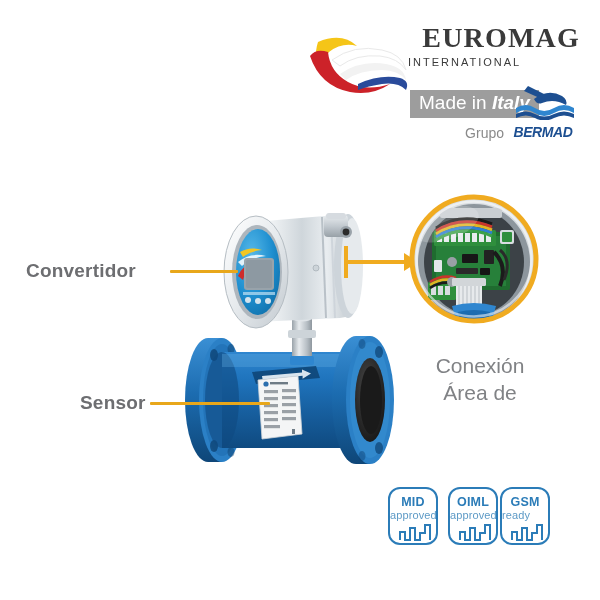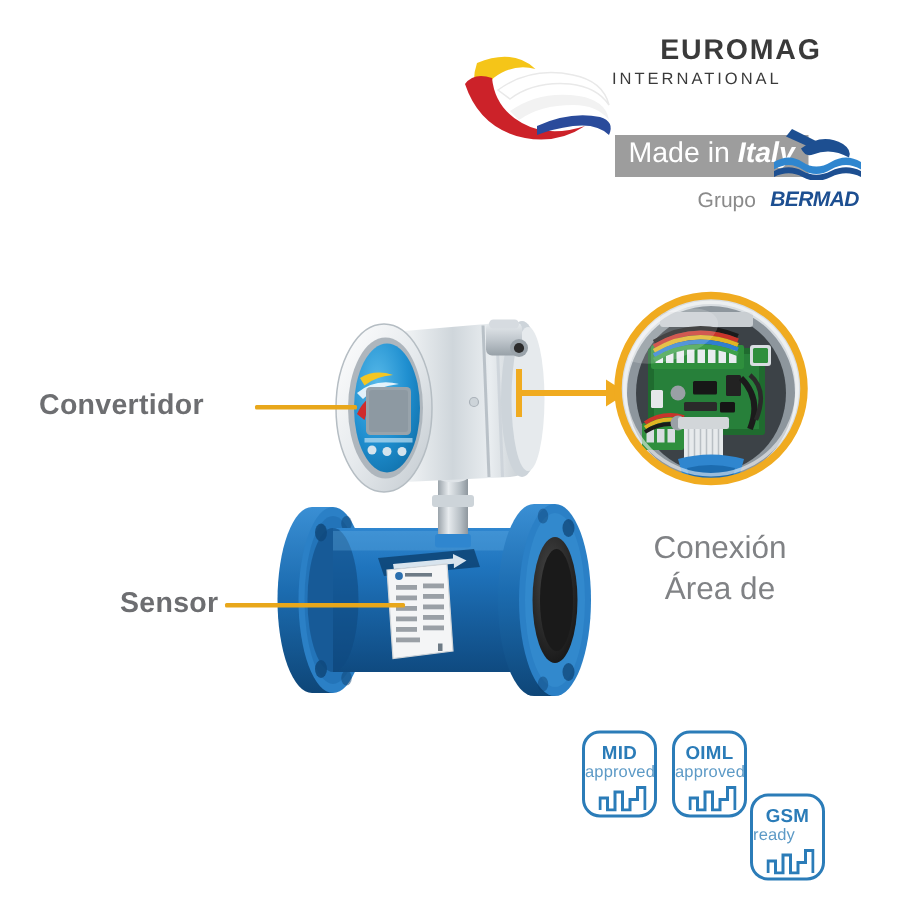--- a/index.html
+++ b/index.html
@@ -10,23 +10,23 @@
     overflow:hidden;
     position:relative;
   }
   #stage{position:absolute;inset:0;width:600px;height:600px;}
 
   
   .brand{position:absolute;left:300px;top:22px;width:280px;height:125px;}
   .brand-swoosh{position:absolute;left:2px;top:8px;width:108px;height:78px;}
   .brand-words{position:absolute;left:108px;top:2px;width:172px;}
   .euromag{
-    font-size:19px;font-weight:bold;color:#3a3a3a;
-    letter-spacing:1.2px;line-height:1;text-align:center;
-    font-variant:small-caps;white-space:nowrap;
+    font-size:28px;font-weight:bold;color:#3a3a3a;
+    letter-spacing:1.2px;line-height:1;text-align:right;
+    font-variant:small-caps;white-space:nowrap;font-family:Liberation Serif, serif;
   }
   .intl{
     font-size:11px;color:#3a3a3a;letter-spacing:2.0px;
     line-height:1;margin-top:5px;text-align:left;white-space:nowrap;
   }
   .made-row{position:absolute;left:110px;top:68px;width:170px;height:30px;}
   .made-banner{
     position:absolute;left:0;top:0;
     background:#9d9d9d;color:#ffffff;
     font-size:19px;padding:3px 9px 4px 9px;
@@ -64,21 +64,21 @@
 
   
   .badges{position:absolute;left:388px;top:487px;width:180px;height:62px;}
   .badge{
     position:absolute;top:0;width:50px;height:58px;
     border:2px solid #2b7cb8;border-radius:12px;
     box-sizing:border-box;background:#ffffff;
   }
   .badge:nth-of-type(1){left:0;}
   .badge:nth-of-type(2){left:60px;}
-  .badge:nth-of-type(3){left:112px;margin-top:42px;}
+  .badge:nth-of-type(3){left:112px;}
   .badge-t1{
     position:absolute;left:0;right:0;top:6px;text-align:center;
     font-size:12.5px;font-weight:bold;color:#2b7cb8;letter-spacing:.2px;
   }
   .badge-t2{
     position:absolute;left:0;right:0;top:20px;text-align:left;
     font-size:11px;color:#5d9ac6;letter-spacing:.1px;
   }
   .badge-wave{position:absolute;left:9px;top:35px;width:32px;height:17px;}
 </style>

